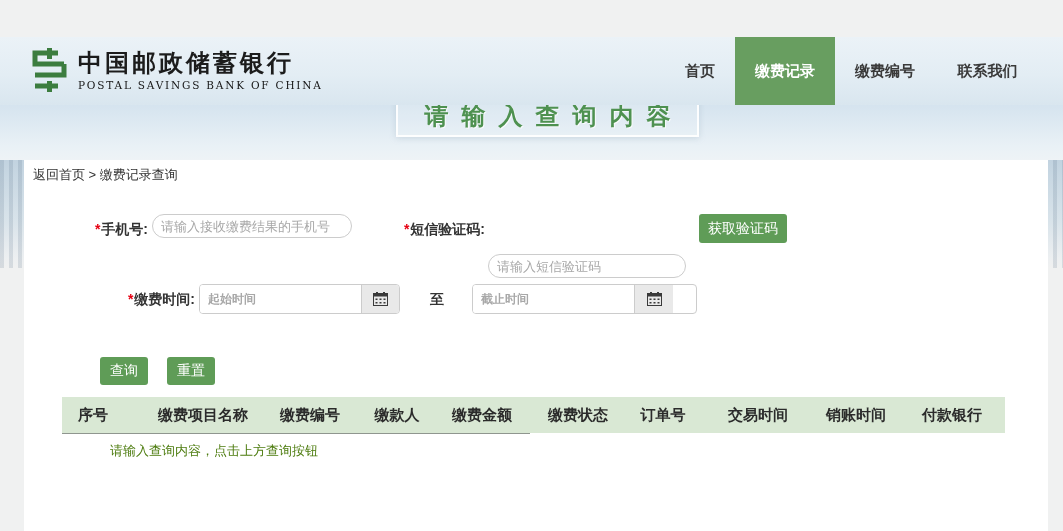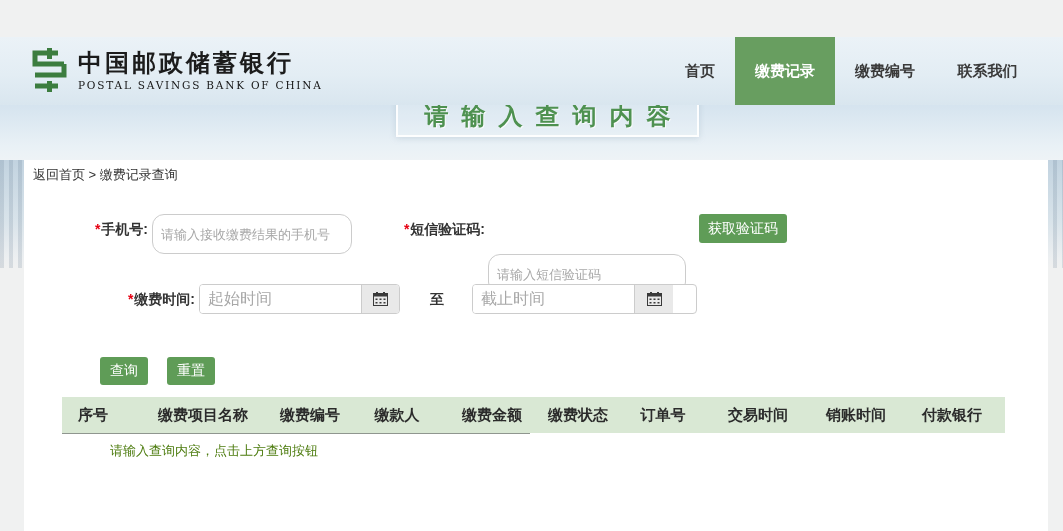--- a/index.html
+++ b/index.html
@@ -54,57 +54,57 @@
   .f-label { position:absolute; top:0; line-height:30px; font-size:14px; font-weight:bold;
     color:#333; text-align:right; white-space:nowrap; }
   .req { color:#e60012; margin-right:1px; }
   .lbl-phone   { left:0;   width:124px; }
   .lbl-sms     { left:310px; width:151px; }
   .lbl-project { left:0;   width:124px; }
   .lbl-billno  { left:310px; width:151px; }
   .lbl-status  { left:654px; width:140px; }
   .lbl-time    { left:0;   width:124px; }
 
-  .f-input { position:absolute; top:0; height:40px; border:1px solid #cccccc; border-radius:12px;
+  .f-input { position:absolute; top:0; height:24px; border:1px solid #cccccc; border-radius:12px;
     font-size:13px; color:#333; padding:0 8px; outline:none; background:#fff; }
   .f-input::placeholder { color:#a8a8a8; }
   .inp-phone   { left:128px; width:200px; }
   .inp-sms     { left:464px; width:198px;margin-top:40px; }
   .inp-project { left:128px; width:200px; }
   .inp-billno  { left:464px; width:198px; }
 
   .btn-green { border:none; border-radius:3px; background:#5f9c57; color:#ffffff;
     font-size:14px; font-family:inherit; cursor:pointer; }
   .btn-code  { position:absolute; left:675px; top:0; width:88px; height:29px; }
 
   .f-select { position:absolute; left:798px; top:0; width:196px; height:30px;
     border:1px solid #cccccc; border-radius:4px; background:#fff; cursor:pointer; }
   .f-select .arrow { position:absolute; right:10px; top:13px; width:0; height:0;
     border-left:5px solid transparent; border-right:5px solid transparent; border-top:6px solid #b3b3b3; }
 
   .time-group { position:absolute; top:0; height:30px; border:1px solid #cccccc; border-radius:4px;
     display:flex; overflow:hidden; background:#fff; }
   .tg-start { left:128px; width:201px; } .tg-end { left:401px; width:225px; }
   .time-group input { border:none; outline:none; width:161px; height:28px; padding:0 8px;
-    font-size:16px; color:#4d7c0f; }
+    font-size:12px; color:#4d7c0f;font-weight:bold; }
   .time-group input::placeholder { color:#a8a8a8; }
   .cal-btn { width:39px; height:28px; background:#e9e9e9; border-left:1px solid #cccccc;
     display:flex; align-items:center; justify-content:center; cursor:pointer; }
   .to-label { position:absolute; left:359px; top:0; line-height:30px; font-size:14px; font-weight:bold; color:#333; }
 
   .btn-row { position:absolute; top:197px; left:0; width:100%; height:28px; }
   .btn-search { position:absolute; left:76px; top:0; width:48px; height:28px; }
   .btn-reset  { position:absolute; left:143px; top:0; width:48px; height:28px; }
 
   
   .thead { position:absolute; left:38px; top:237px; width:943px; height:36px; background:#d9e8d4; }
   .th { position:absolute; top:0; line-height:36px; transform:translateX(-50%); font-size:15px;
     font-weight:bold; color:#2b2b2b; white-space:nowrap; }
   .th:nth-child(1){ left:31px; }  .th:nth-child(2){ left:141px; } .th:nth-child(3){ left:248px; }
-  .th:nth-child(4){ left:335px; } .th:nth-child(5){ left:430px; } .th:nth-child(6){ left:516px; }
+  .th:nth-child(4){ left:335px; } .th:nth-child(5){ left:420px; } .th:nth-child(6){ left:516px; }
   .th:nth-child(7){ left:601px; } .th:nth-child(8){ left:696px; } .th:nth-child(9){ left:794px; }
   .th:nth-child(10){ left:890px; }
   .thead-underline { position:absolute; left:38px; top:273px; width:468px; height:1px; background:#8f968f; }
   .empty-msg { position:absolute; left:38px; top:282px; font-size:13px; color:#4d7c0f;margin-left:48px; }
 </style>
 </head>
 <body>
 
 <div class="header">
   <div class="logo">

